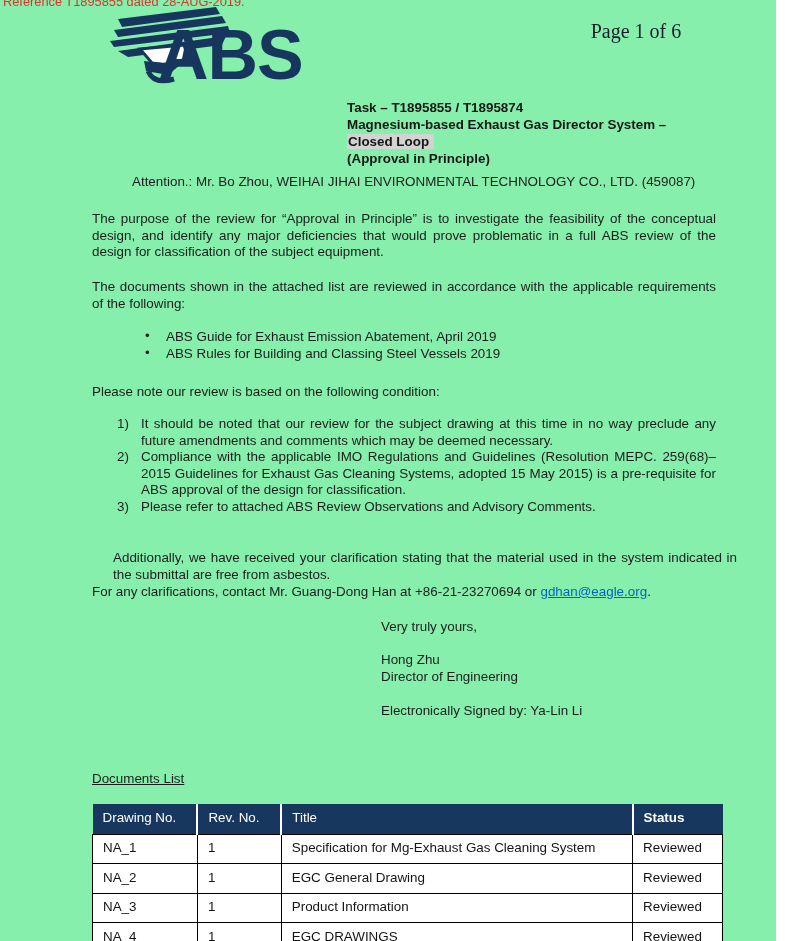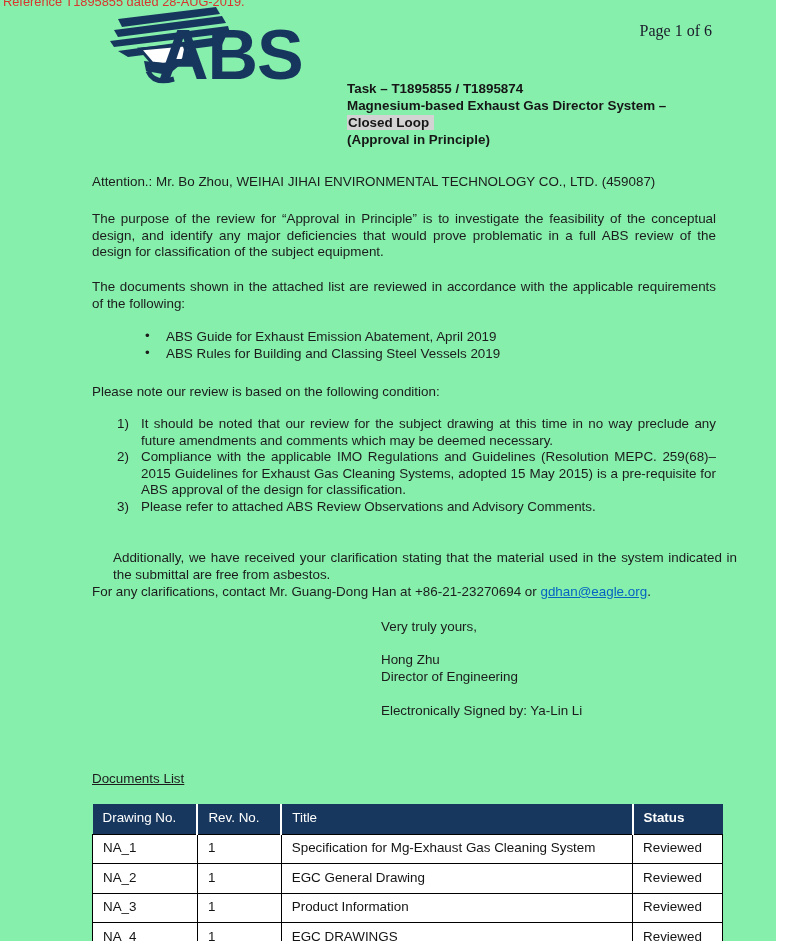--- a/index.html
+++ b/index.html
@@ -8,31 +8,31 @@
     position:relative; width:776px; height:941px; overflow:hidden;
     background:#86efac; font-family:"Liberation Sans","DejaVu Sans",sans-serif;
     color:#1c1c1c; font-size:13.4px; line-height:16.6px;padding-left:7px;
   }
   .ref-line {
     position:absolute; top:-6px; left:3px; color:#d6362e;
     font-size:12.8px; white-space:nowrap; z-index:1;
   }
   .logo { position:absolute; top:5px; left:88px; z-index:2; }
   .page-num {
-    position:absolute; top:23px; left:560px; width:152px; text-align:right;
-    font-family:"Liberation Serif","DejaVu Serif",serif; font-size:16px; color:#1b1b2a;
+    position:absolute; top:23px; left:560px; width:152px; text-align:center;
+    font-family:"Liberation Serif","DejaVu Serif",serif; font-size:20px; color:#1b1b2a;
   }
   .subject {
-    position:absolute; top:81px; left:347px; font-weight:bold;
+    position:absolute; top:100px; left:347px; font-weight:bold;
     line-height:16.9px; white-space:nowrap; color:#161616;
   }
   .subject .hl { background:#d3d3d3; padding:0 5px 0 1px; }
   .blk { position:absolute; left:92px; width:624px; }
   .just { text-align:justify; }
-  .nowrap { white-space:nowrap; }
+  .nowrap { white-space:nowrap;margin-left:40px; }
   .attention   { top:174px; }
   .purpose     { top:211px; }
   .docsintro   { top:279px; }
   .bullets     { top:329px; list-style:none; }
   .bullets li  { position:relative; padding-left:74px; }
   .bullets .b  { position:absolute; left:53px; top:-1px; }
   .condintro   { top:384px; }
   .conds       { top:416px; list-style:none; }
   .conds li    { position:relative; padding-left:49px; }
   .conds .m    { position:absolute; left:25px; }

